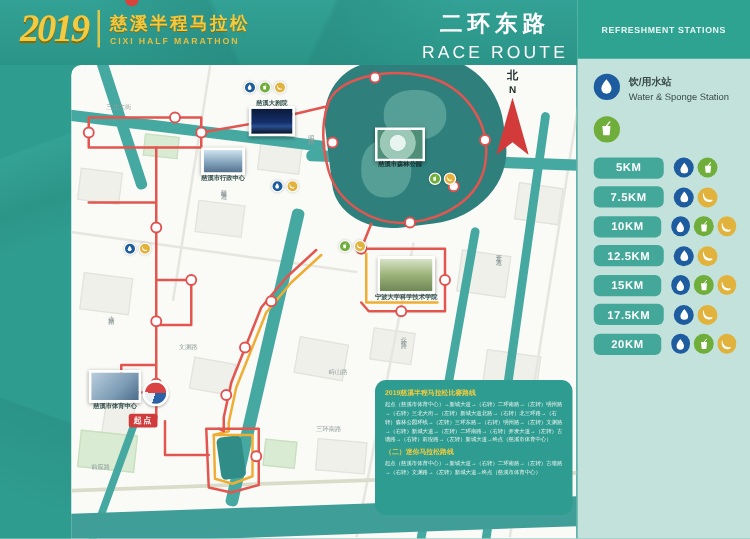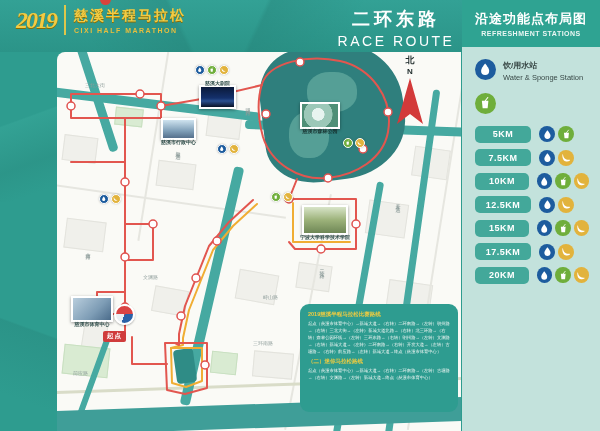--- a/index.html
+++ b/index.html
@@ -10,21 +10,21 @@
   
   .hdr { position:absolute; left:0; top:0; width:462px; height:52px;
          background:linear-gradient(180deg,#33A195,#2B9488); }
   .hdr-mtn { position:absolute; left:0; top:0; width:462px; height:52px; opacity:.35;
     background:
       linear-gradient(115deg, transparent 55%, #257F76 56%, transparent 75%),
       linear-gradient(245deg, transparent 60%, #257F76 61%, transparent 80%);
   }
   .logo { position:absolute; left:16px; top:5px; display:flex; align-items:center; gap:8px; }
   .logo-sun { position:absolute; left:100px; top:-6px; width:11px; height:11px; border-radius:50%; background:#D8433C; }
-  .logo-year { font-size:24px; font-weight:bold; font-style:italic; color:#F2CB43;
+  .logo-year { font-size:31px; font-weight:bold; font-style:italic; color:#F2CB43;
                font-family:"Liberation Serif", serif; letter-spacing:-2px; text-shadow:0 1px 0 #8a6b00; }
   .logo-bar { width:2px; height:30px; background:#F2CB43; opacity:.9; }
   .logo-cn { font-size:14px; font-weight:bold; color:#F2CB43; letter-spacing:2px; text-shadow:0 1px 0 #8a6b00; }
   .logo-en { font-size:7px; font-weight:bold; color:#E7BE3E; letter-spacing:1.5px; margin-top:2px; }
   .map-title { position:absolute; left:335px; top:7px; width:122px; text-align:center; }
   .map-title-cn { font-size:18px; font-weight:bold; color:#fff; letter-spacing:4px; }
   .map-title-en { font-size:14px; font-weight:normal; color:#fff; letter-spacing:2.5px; margin-top:2px; }
 
   
   .margin-art { position:absolute; left:0; top:52px; width:57px; height:379px; background:#2E9C8F; }
@@ -314,21 +314,20 @@
     <span class="sl v" style="left:338px;top:148px">开发大道</span>
     <span class="sl" style="left:86px;top:222px">文渊路</span>
     <span class="sl v" style="left:28px;top:196px">古塘路</span>
     <span class="sl" style="left:196px;top:288px">三环南路</span>
     <span class="sl" style="left:16px;top:318px">前应路</span>
     <span class="sl" style="left:206px;top:242px">峙山路</span>
   </div>
 
   <aside class="panel">
     <div class="panel-hdr">
-      <div class="panel-hdr-cn">沿途功能点布局图</div>
       <div class="panel-hdr-en">REFRESHMENT STATIONS</div>
     </div>
     <div class="panel-body">
       <div class="lg-item">
         <span class="ic ic-lg" style="background: rgb(29, 92, 158);">
             <svg viewBox="0 0 24 24">
               <path d="M12 2.5C12 2.5 5.2 10.2 5.2 15a6.8 6.8 0 0 0 13.6 0C18.8 10.2 12 2.5 12 2.5Z" fill="#fff"></path>
             </svg>
           </span>
         <span class="lg-txt">

